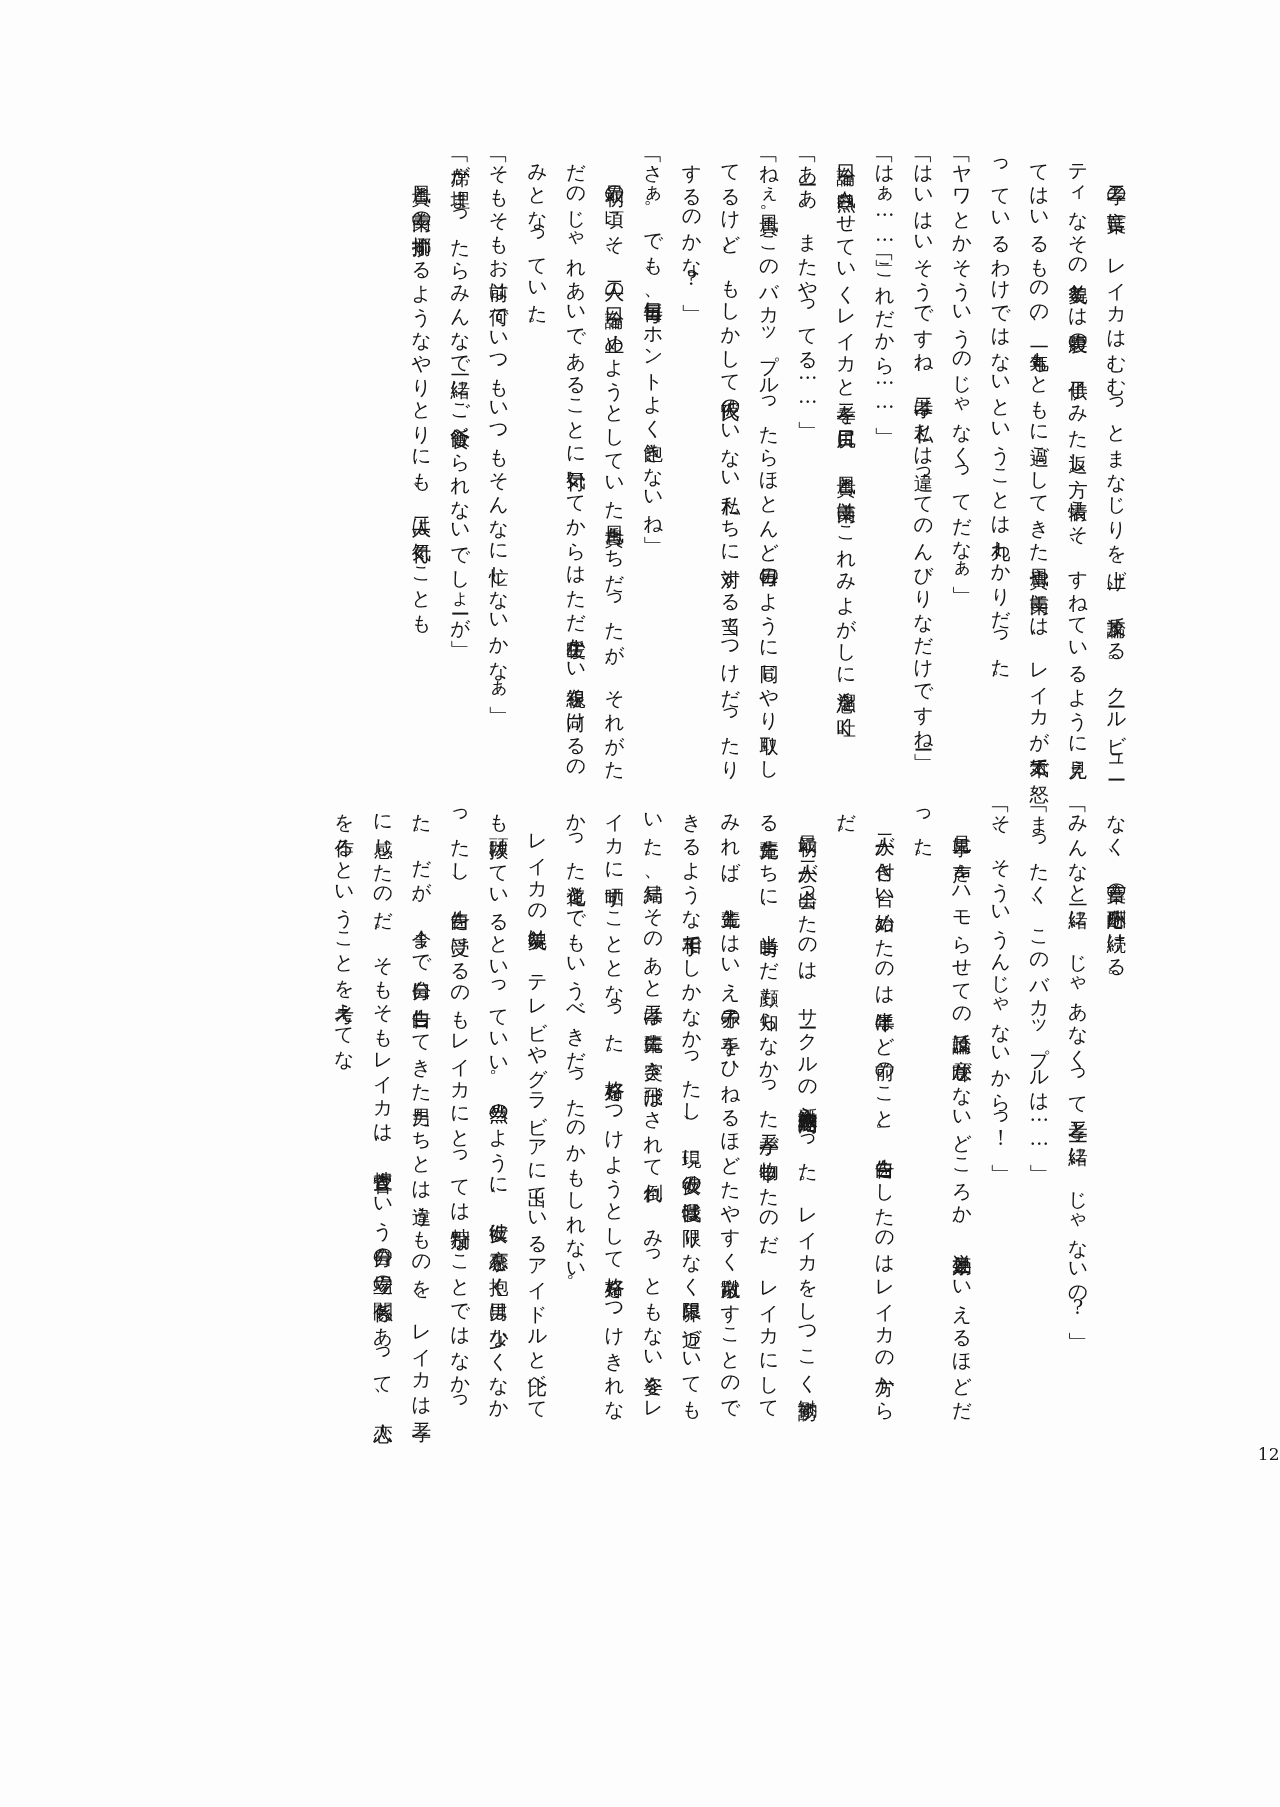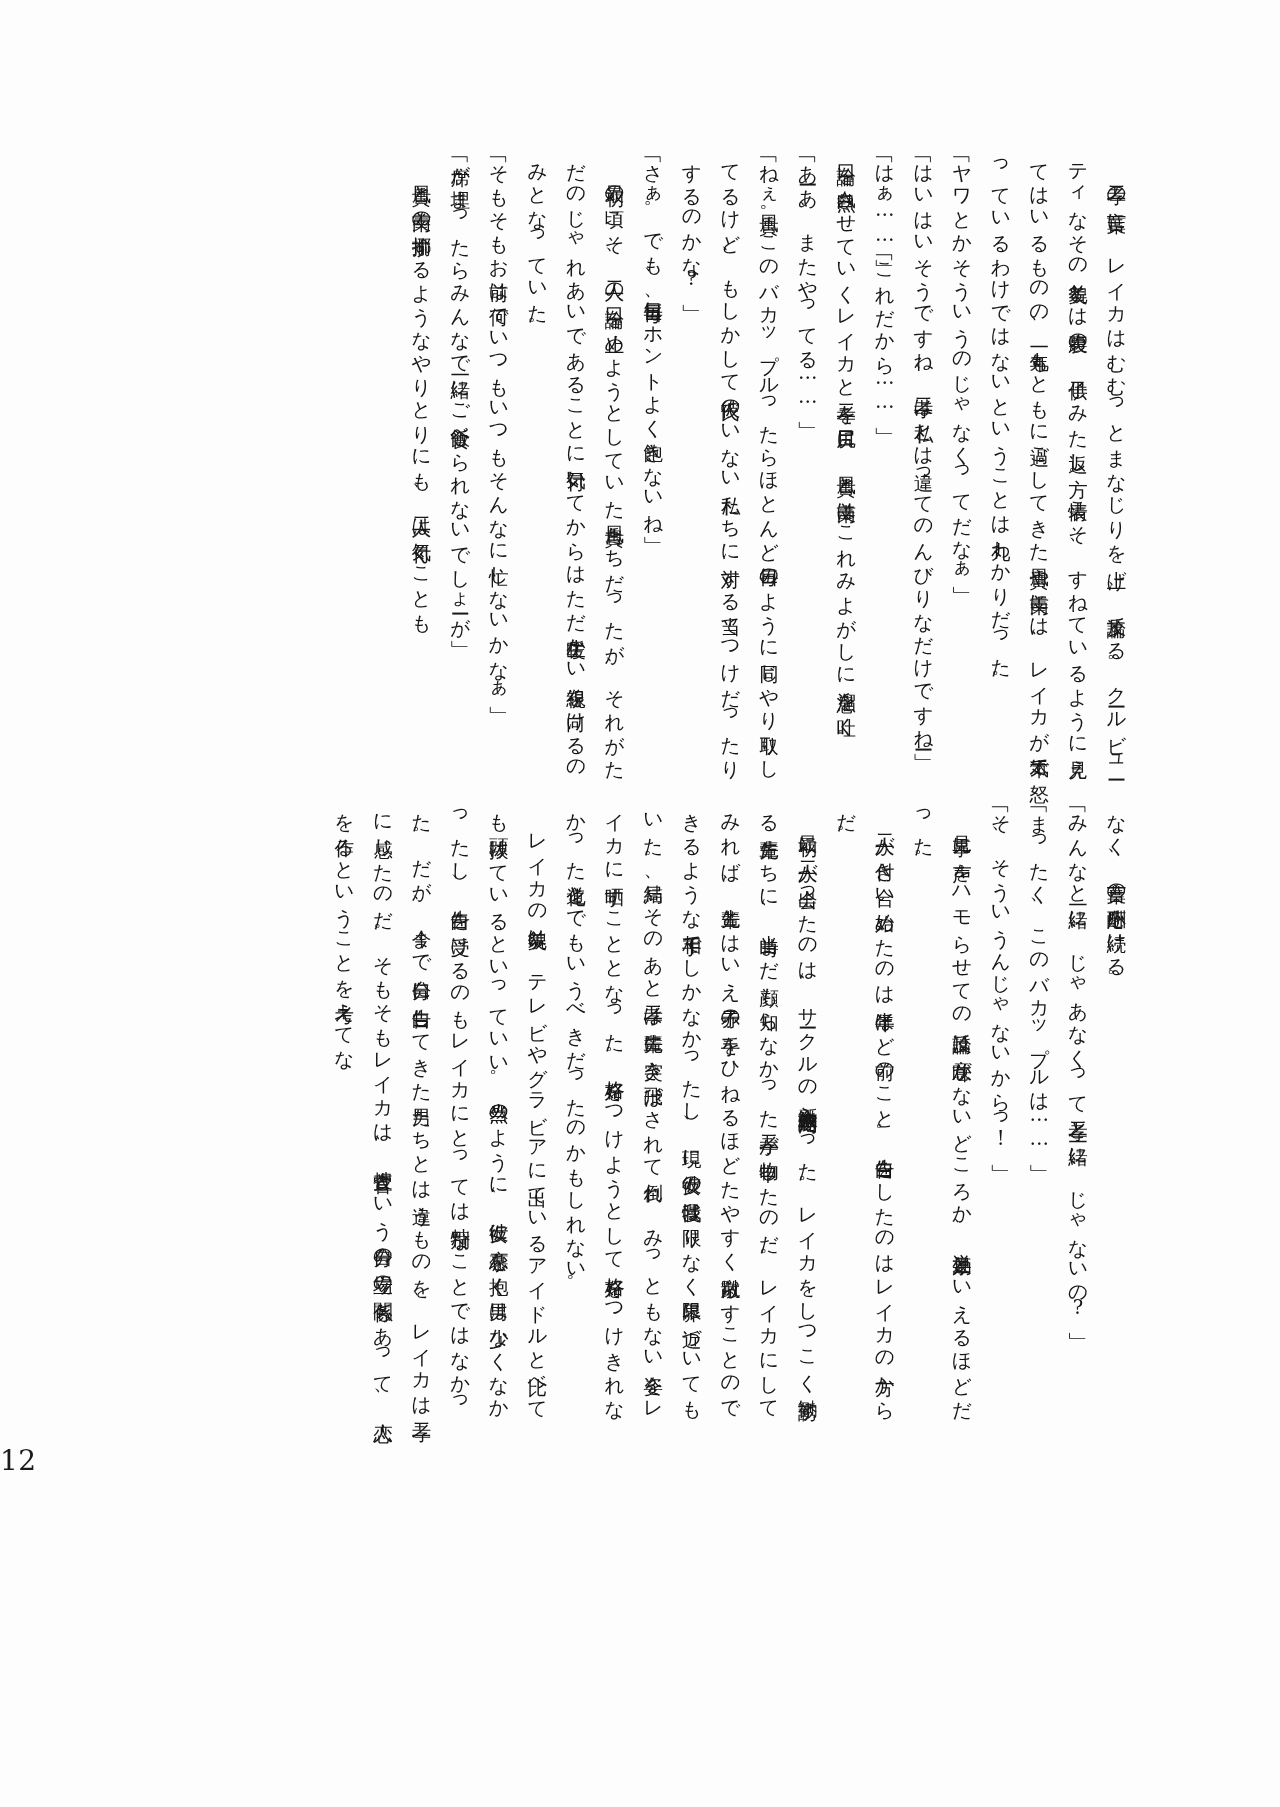--- a/index.html
+++ b/index.html
@@ -51,22 +51,22 @@
     padding: 0;
   }
   .indent {
     text-indent: 1em;
   }
   #page-number {
     position: absolute;
     left: 0;
     right: 0;
     top: 1444px;
-    text-align: left;
-    font-size: 28px;
+    text-align: right;
+    font-size: 17px;
     font-family: "DejaVu Serif", "Liberation Serif", serif;
     color: #1a1a1a;
     letter-spacing: 0.02em;
   }
 </style>
 </head>
 <body>
 
 <div id="page">
 

